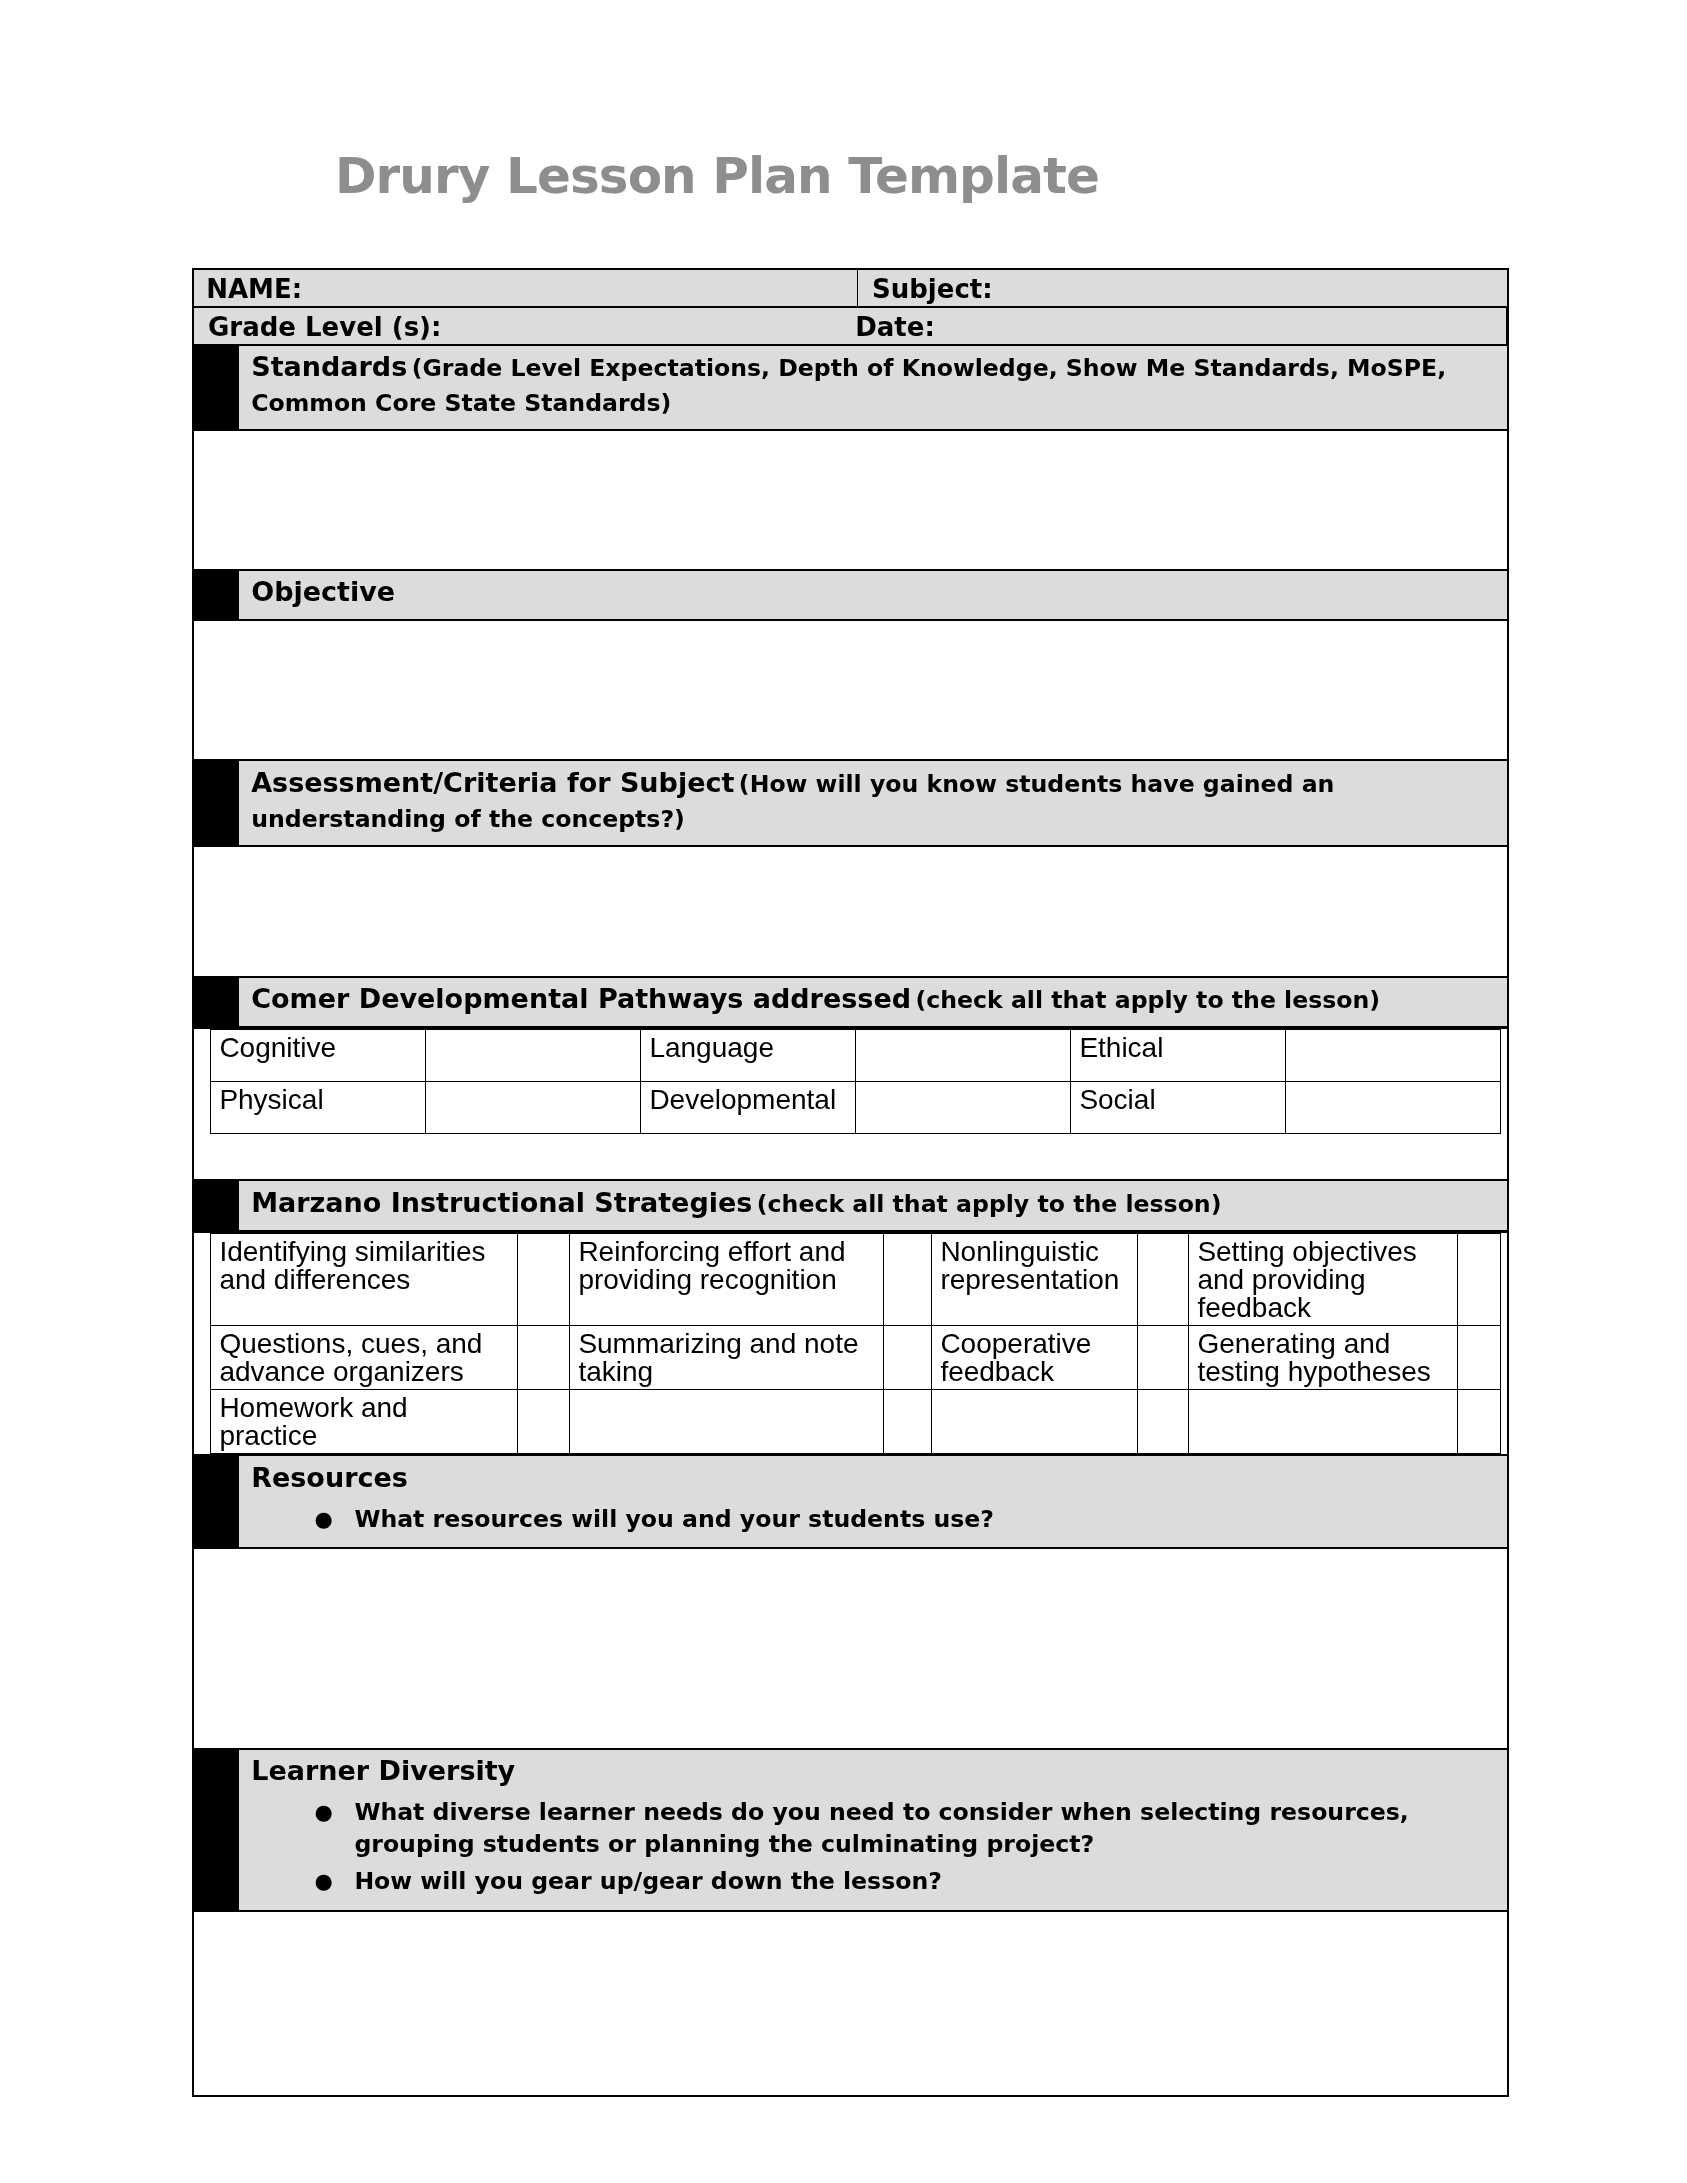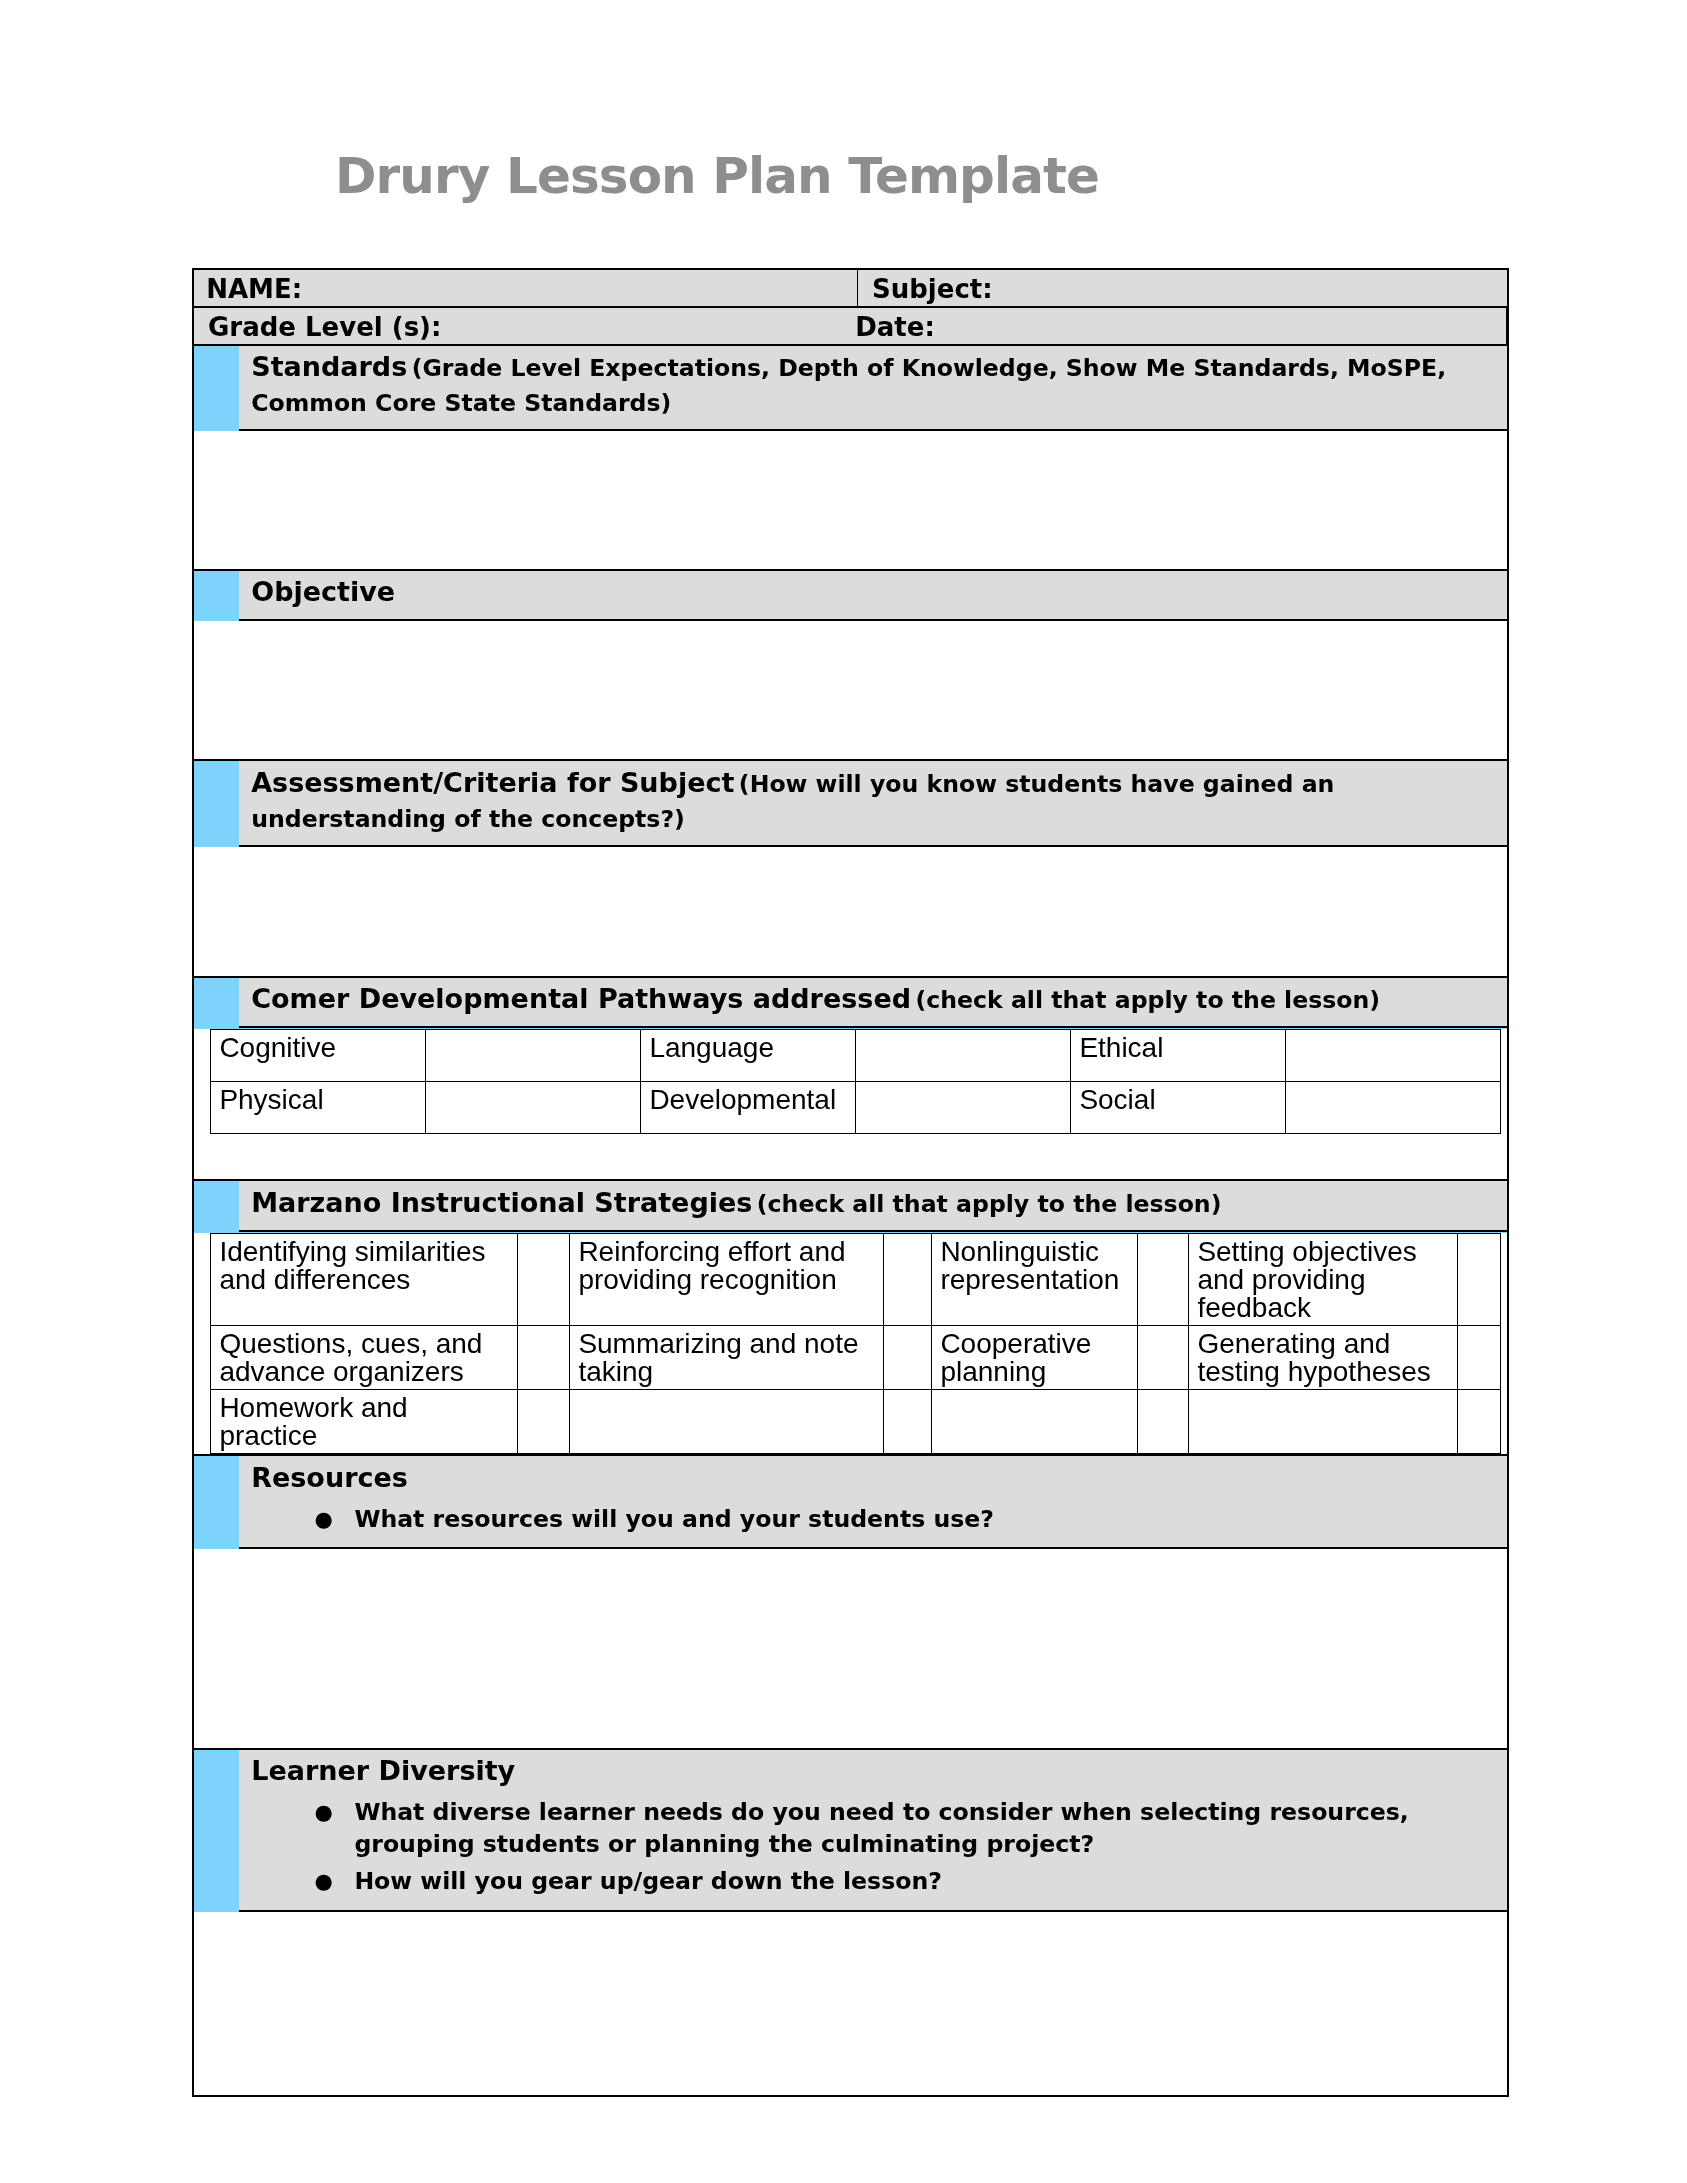--- a/index.html
+++ b/index.html
@@ -24,21 +24,21 @@
     letter-spacing: -0.9px;
     color: #8e8e8e;
   }
   .doc-table {
     position: absolute;
     left: 192px;
     top: 268px;
     width: 1317px;
     border: 2.6px solid #000;
     box-sizing: border-box;
-    background: #7dd3fc;
+    background: #000000;
   }
   .row {
     box-sizing: border-box;
     border-bottom: 2.6px solid #000;
     position: relative;
   }
   .row:last-child { border-bottom: none; }
   .gray { background: #dcdcdc; }
 
   
@@ -211,21 +211,21 @@
         <td>Nonlinguistic representation</td>
         <td></td>
         <td>Setting objectives and providing feedback</td>
         <td></td>
       </tr>
       <tr class="r-mid">
         <td>Questions, cues, and advance organizers</td>
         <td></td>
         <td>Summarizing and note taking</td>
         <td></td>
-        <td>Cooperative planning</td>
+        <td>Cooperative feedback</td>
         <td></td>
         <td>Generating and testing hypotheses</td>
         <td></td>
       </tr>
       <tr class="r-short">
         <td>Homework and practice</td>
         <td></td>
         <td></td>
         <td></td>
         <td></td>

